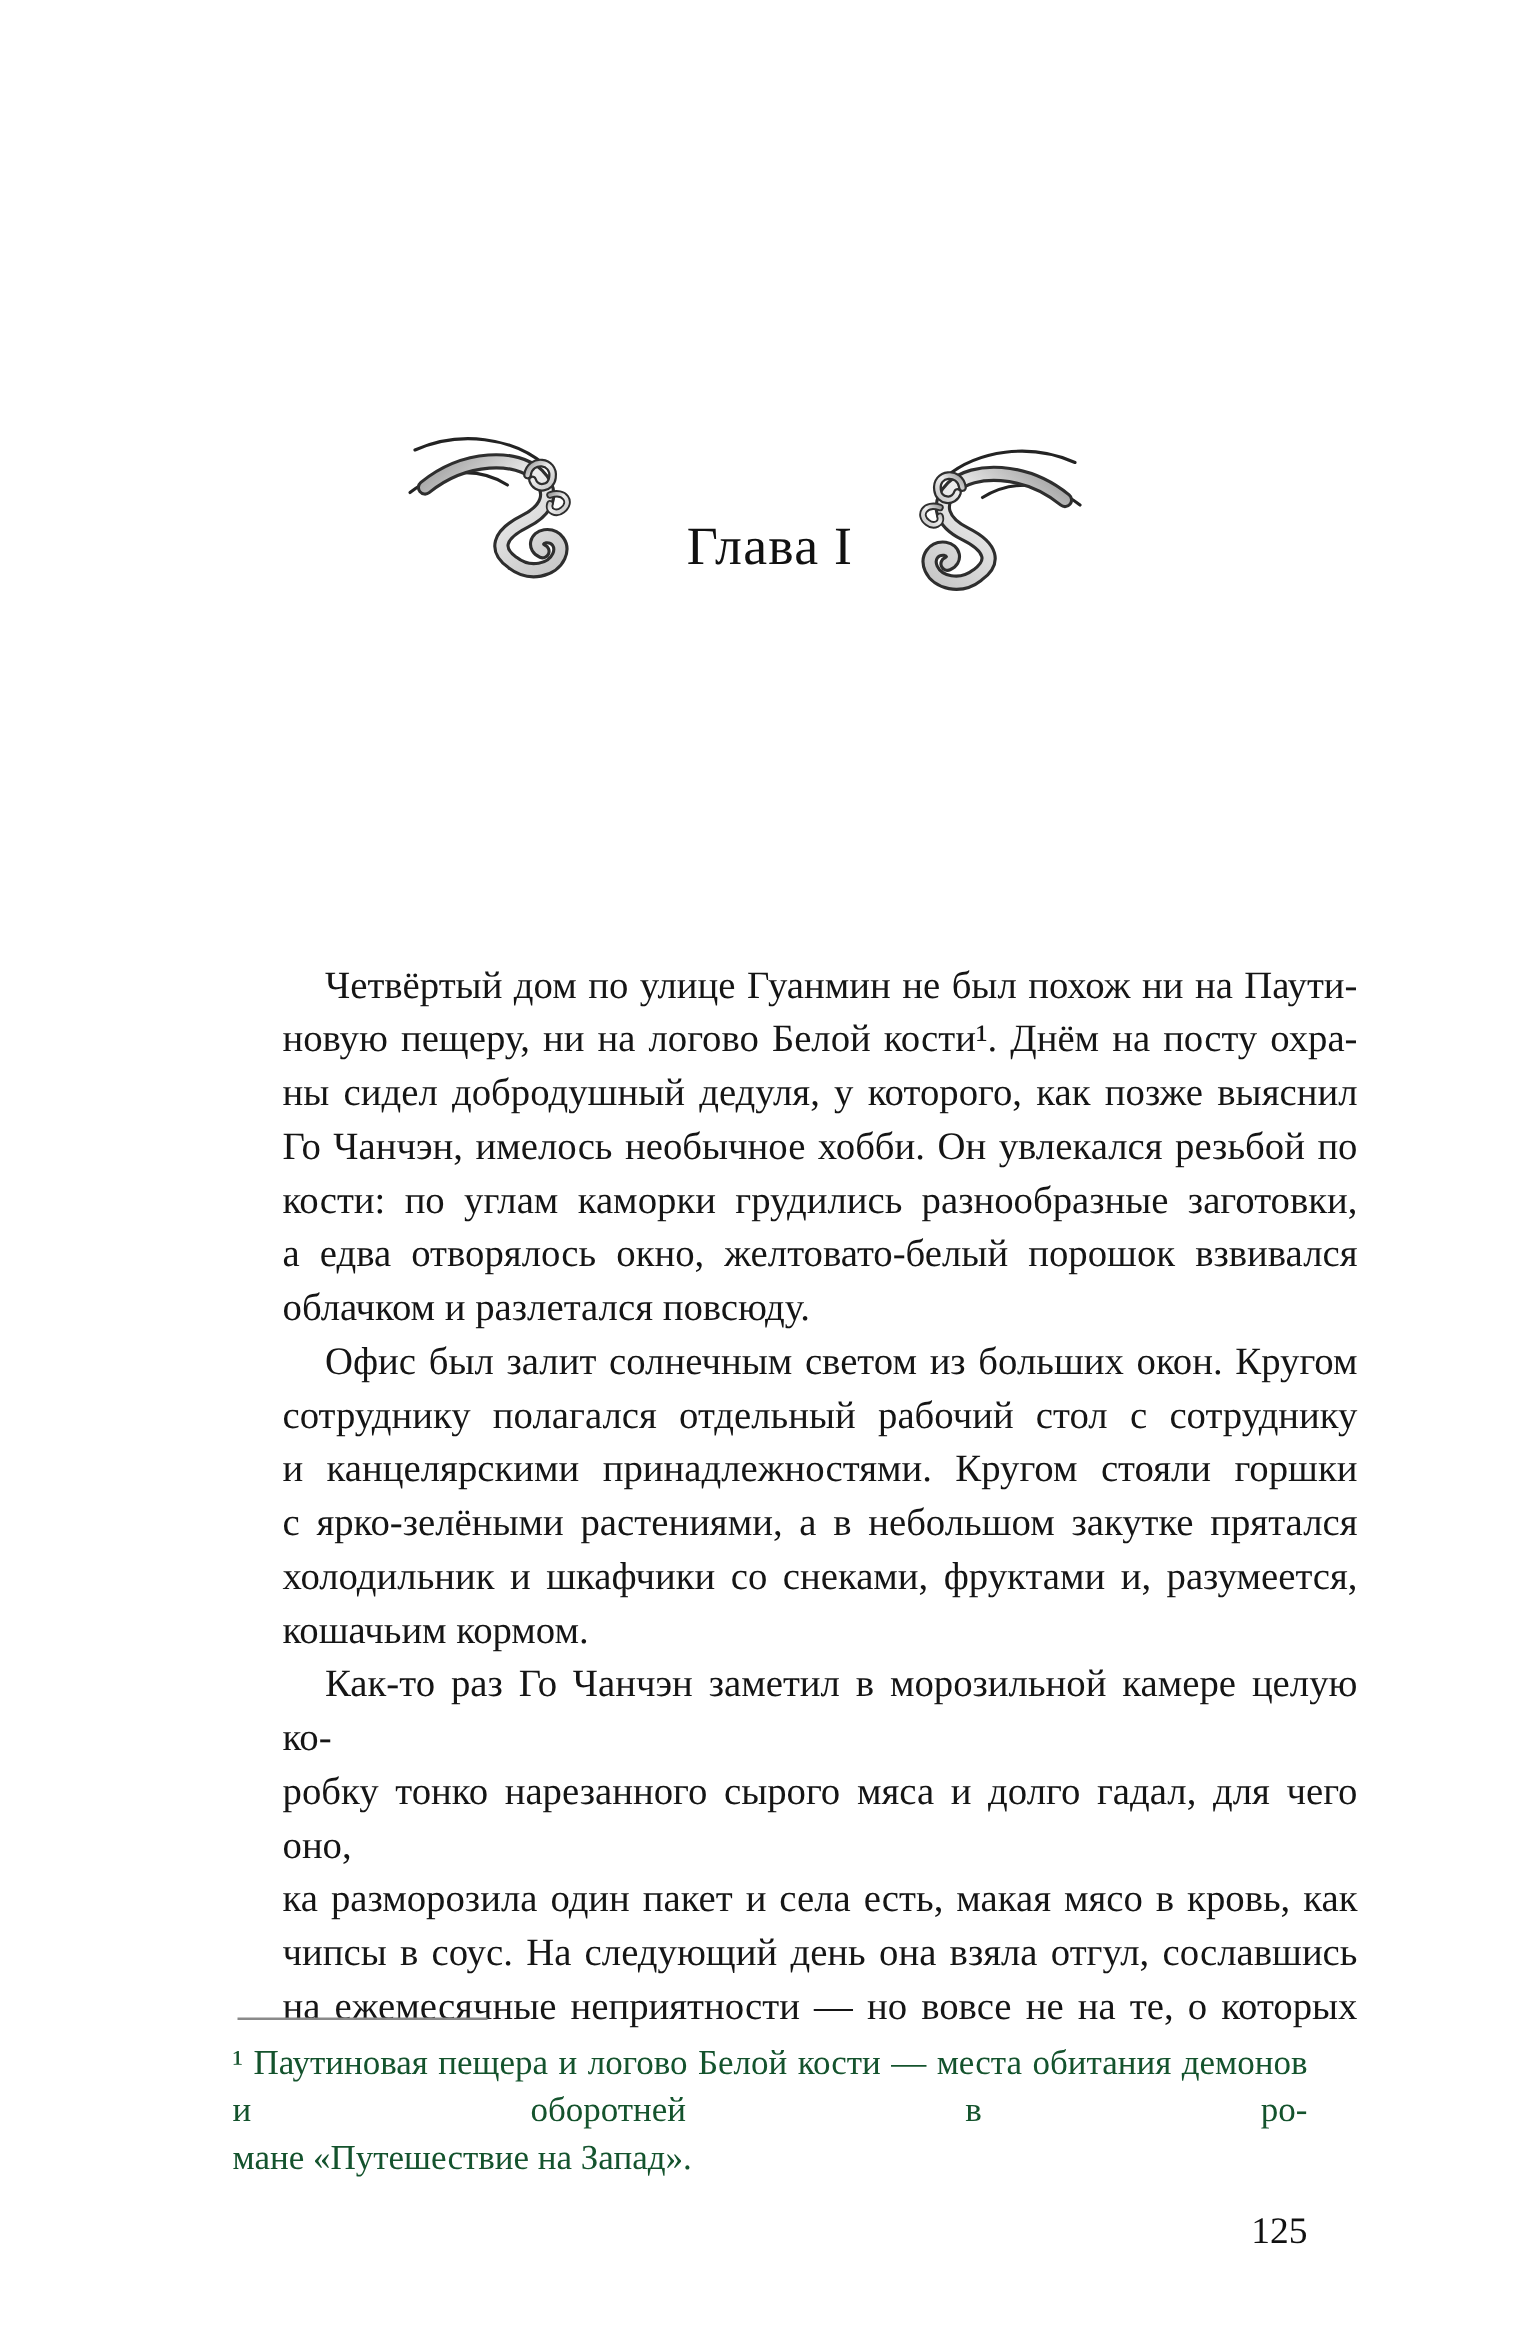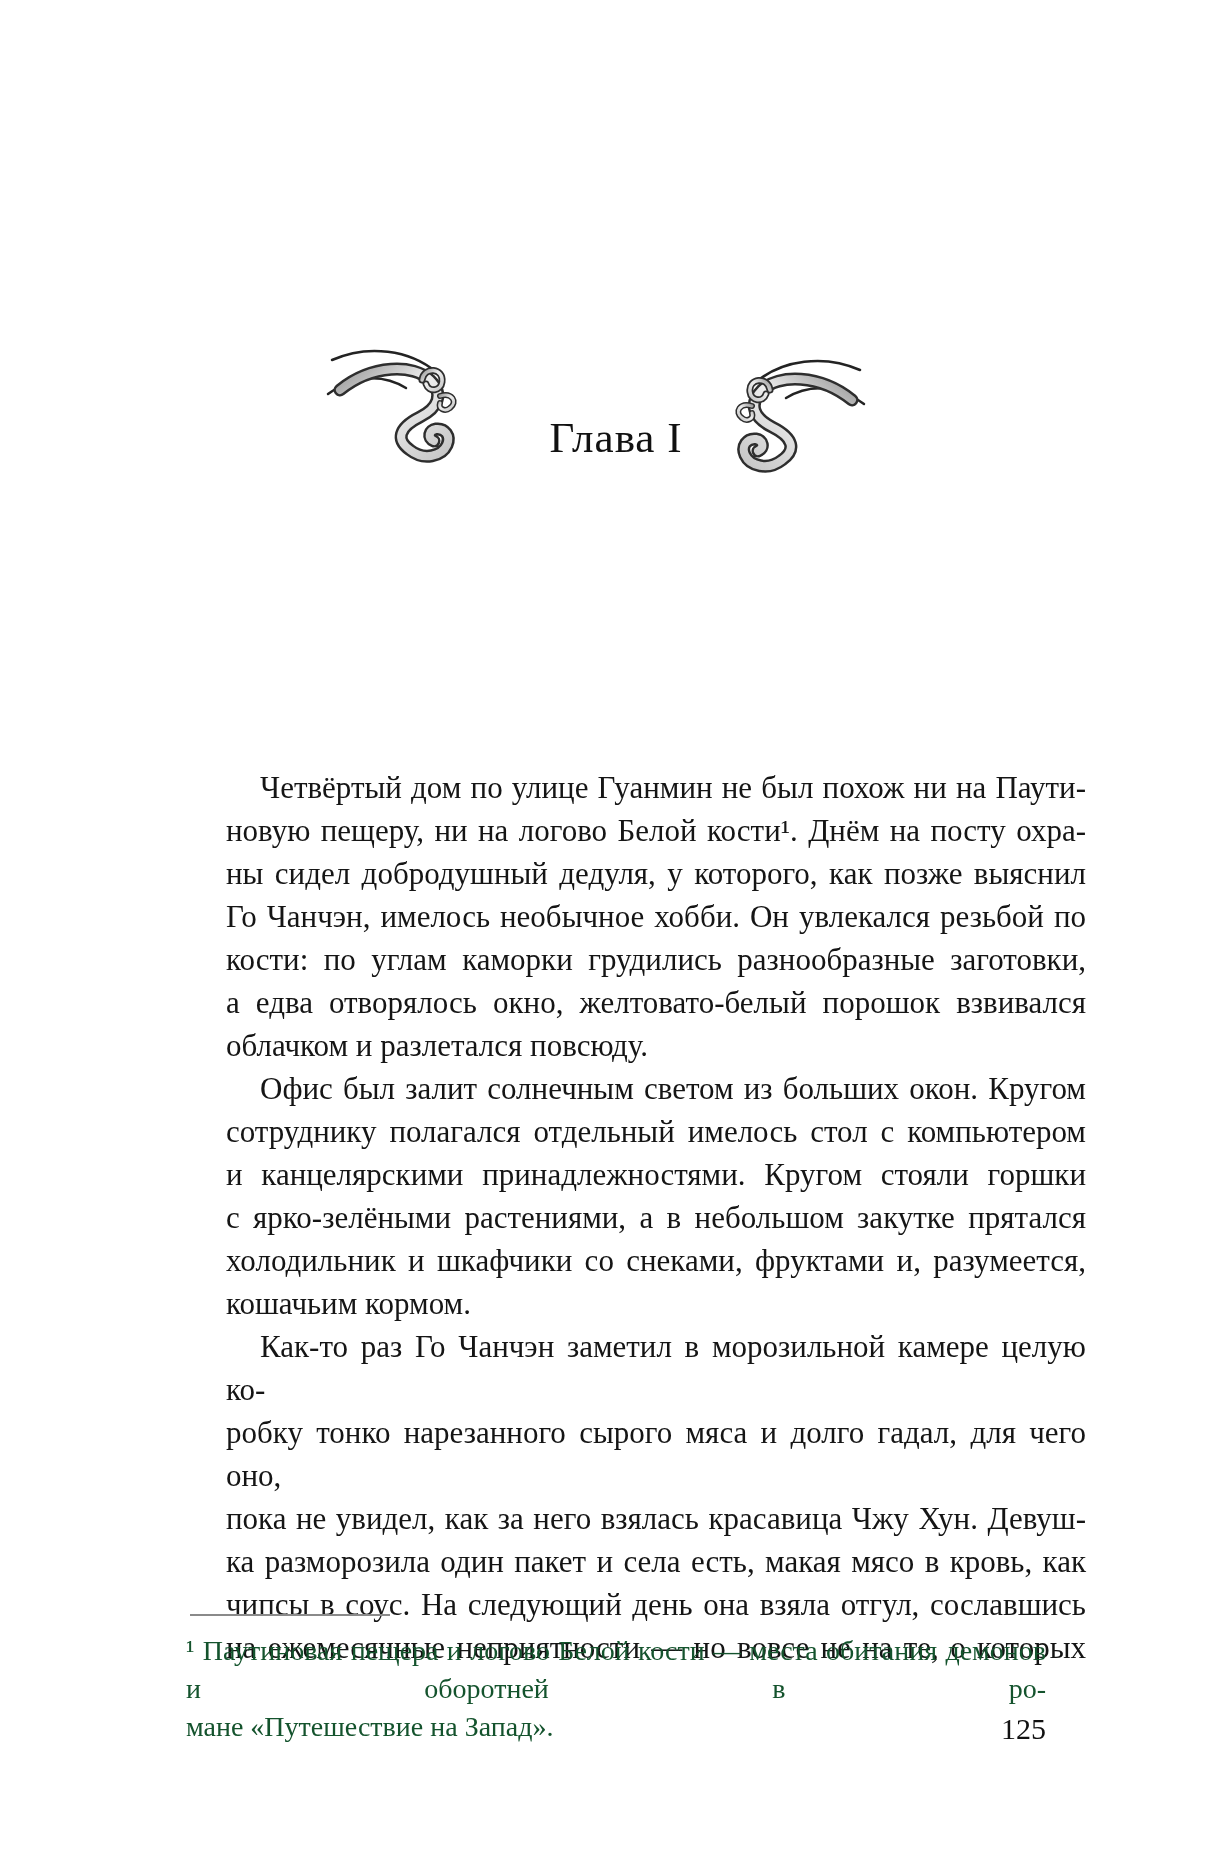--- a/index.html
+++ b/index.html
@@ -68,21 +68,21 @@
     top: 1632px;
     width: 860px;
     font-size: 28px;
     line-height: 38px;
     color: #14532d;
   }
 
   .page-number {
     position: absolute;
     left: 186px;
-    top: 1712px;
+    top: 1768px;
     width: 860px;
     text-align: right;
     font-size: 30px;
     color: #111;
   }
 </style>
 </head>
 <body>
 
 <div class="page">
@@ -136,31 +136,30 @@
       <div class="tline">новую пещеру, ни на логово Белой кости¹. Днём на посту охра-</div>
       <div class="tline">ны сидел добродушный дедуля, у которого, как позже выяснил</div>
       <div class="tline">Го Чанчэн, имелось необычное хобби. Он увлекался резьбой по</div>
       <div class="tline">кости: по углам каморки грудились разнообразные заготовки,</div>
       <div class="tline">а едва отворялось окно, желтовато-белый порошок взвивался</div>
       <div class="tline last">облачком и разлетался повсюду.</div>
     </div>
 
     <div>
       <div class="tline indent">Офис был залит солнечным светом из больших окон. Кругом</div>
-      <div class="tline">сотруднику полагался отдельный имелось стол с компьютером</div>
+      <div class="tline">сотруднику полагался отдельный рабочий стол с сотруднику</div>
       <div class="tline">и канцелярскими принадлежностями. Кругом стояли горшки</div>
       <div class="tline">с ярко-зелёными растениями, а в небольшом закутке прятался</div>
       <div class="tline">холодильник и шкафчики со снеками, фруктами и, разумеется,</div>
       <div class="tline last">кошачьим кормом.</div>
     </div>
 
     <div>
       <div class="tline indent">Как-то раз Го Чанчэн заметил в морозильной камере целую ко-</div>
       <div class="tline">робку тонко нарезанного сырого мяса и долго гадал, для чего оно,</div>
-      <div class="tline">пока не увидел, как за него взялась красавица Чжу Хун. Девуш-</div>
       <div class="tline">ка разморозила один пакет и села есть, макая мясо в кровь, как</div>
       <div class="tline">чипсы в соус. На следующий день она взяла отгул, сославшись</div>
       <div class="tline">на ежемесячные неприятности — но вовсе не на те, о которых</div>
     </div>
 
   </div>
 
   <div class="footnote-rule"></div>
   <div class="footnote">
     <div class="tline">¹ Паутиновая пещера и логово Белой кости — места обитания демонов и оборотней в ро-</div>

